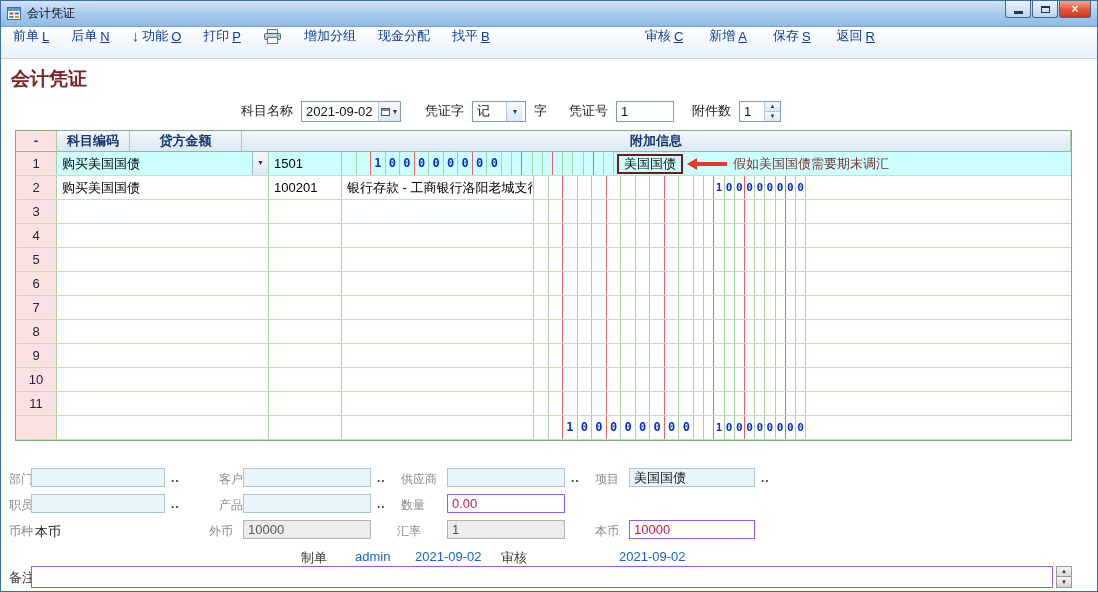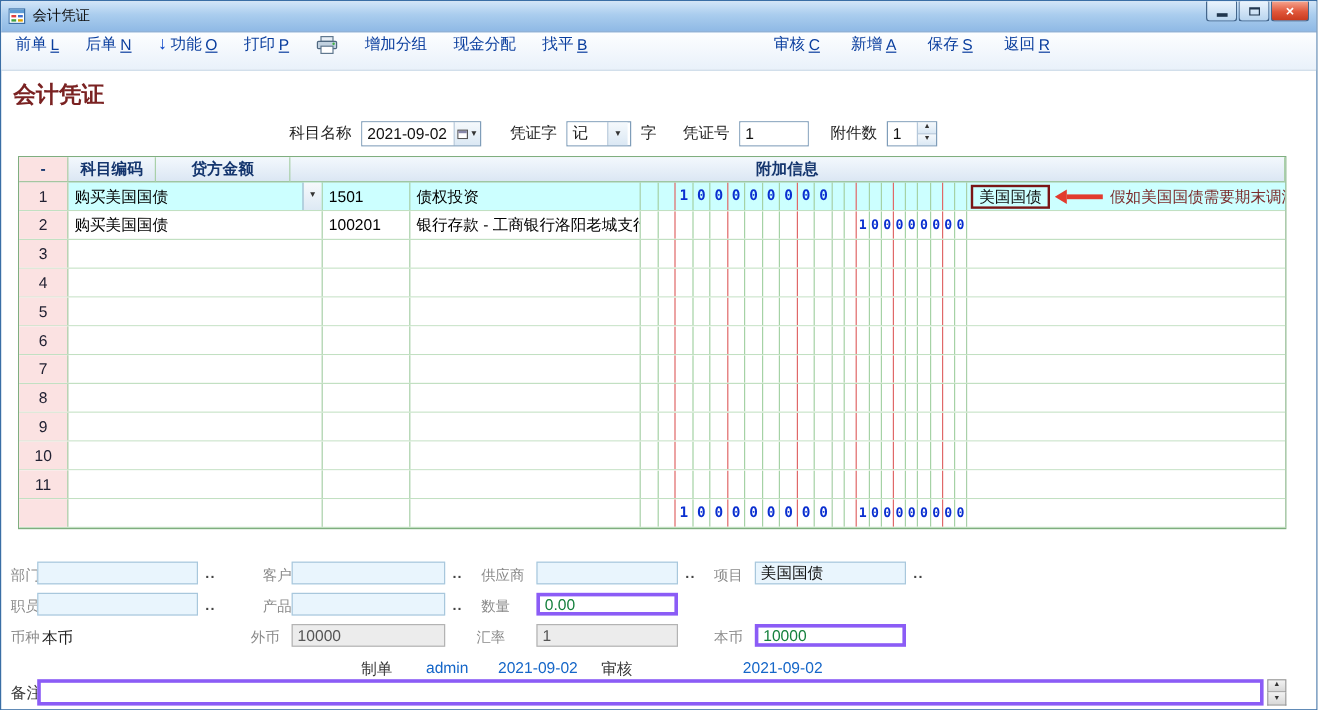--- a/index.html
+++ b/index.html
@@ -11,21 +11,21 @@
   .app-icon{margin-right:5px;display:flex}
   .title-text{font-size:12px;color:#111}
   .win-controls{position:absolute;right:6px;top:0;display:flex;gap:1px}
   .win-btn{width:26px;height:17px;border:1px solid #44668c;border-top:none;border-radius:0 0 3px 3px;display:flex;align-items:center;justify-content:center;background:linear-gradient(#eaf4fd,#b9d5ef);cursor:pointer}
   .win-btn.close{width:32px;background:linear-gradient(#f6a48e,#e0563a 55%,#c93a1e)}
   .glyph-min{width:9px;height:3px;background:#20364e;margin-top:7px}
   .glyph-max{width:9px;height:7px;border:1px solid #20364e;border-top:2px solid #20364e}
   .glyph-close{color:#fff;font-weight:bold;font-size:12px;line-height:12px}
 
   
-  .toolbar{height:32px;background:linear-gradient(#fdfeff,#e9f1fa);border-bottom:1px solid #c7d7e7;display:flex;align-items:flex-end;padding:12px 12px;font-size:13px;color:#0a3e9e}
+  .toolbar{height:32px;background:linear-gradient(#fdfeff,#e9f1fa);border-bottom:1px solid #c7d7e7;display:flex;align-items:flex-start;padding:0 12px;font-size:13px;color:#0a3e9e}
   .tb-left{display:flex;gap:22px;align-items:center}
   .tb-right{display:flex;gap:26px;margin-left:auto;margin-right:210px}
   .tb-item{cursor:pointer;display:flex;align-items:center;gap:3px;white-space:nowrap}
   .hotkey{text-decoration:underline}
   .tb-down{color:#1048c8;font-weight:bold;font-size:15px;line-height:14px}
 
   
   .page-title{font-size:19px;font-weight:bold;color:#7a2222;padding:7px 0 0 10px;height:32px}
 
   
@@ -70,21 +70,21 @@
   .annotation{color:#7b2d2d}
 
   
   .footer{position:relative;height:129px;font-size:12px;color:#8a8a8a}
   .f-label{position:absolute;white-space:nowrap}
   .f-label.dark{color:#3a3a3a;font-size:13px}
   .f-text{position:absolute;color:#222;font-size:13px}
   .f-input{position:absolute;height:19px;font-size:13px;padding:0 4px;font-family:inherit;outline:none}
   .f-input.lite{background:#e9f5fd;border:1px solid #a8c7dc;color:#111}
   .f-input.gray{background:#ececec;border:1px solid #b3b3b3;color:#555}
-  .f-input.white{background:#fff;border:3px solid #8b5cf6;color:#15803d}
+  .f-input.white{background:#fff;border:1px solid #8b5cf6;color:#be185d}
   .f-browse{position:absolute;color:#444;cursor:pointer;font-weight:bold;letter-spacing:1px}
   .f-blue{position:absolute;color:#1566c8;font-size:13px}
   .note-spin{position:absolute;left:1055px;top:125px;width:16px;display:flex;flex-direction:column}
   .note-spin button{height:11px;font-size:6px;line-height:9px;background:linear-gradient(#f2f2f2,#d8d8d8);border:1px solid #9a9a9a;color:#333;cursor:pointer;padding:0}
   .note-spin button+button{border-top:none}
 </style>
 </head>
 <body>
 
 <div class="window">
@@ -215,21 +215,20 @@
         <div class="hcell rownum">-</div>
         <div class="hcell code">科目编码</div>
         <div class="hcell credit">贷方金额</div>
         <div class="hcell extra">附加信息</div>
       </div>
     <div id="tbody">
         <div class="trow hl">
           <div class="cell rownum">1</div>
           <div class="cell summary">购买美国国债<span class="cell-dd">▼</span></div>
           <div class="cell code">1501</div>
-          <div class="cell account">债权投资</div>
           <div class="cell amount debit">
             <span class="amt-cell"></span>
             <span class="amt-cell"></span>
             <span class="amt-cell red">1</span>
             <span class="amt-cell">0</span>
             <span class="amt-cell">0</span>
             <span class="amt-cell red">0</span>
             <span class="amt-cell">0</span>
             <span class="amt-cell">0</span>
             <span class="amt-cell">0</span>

